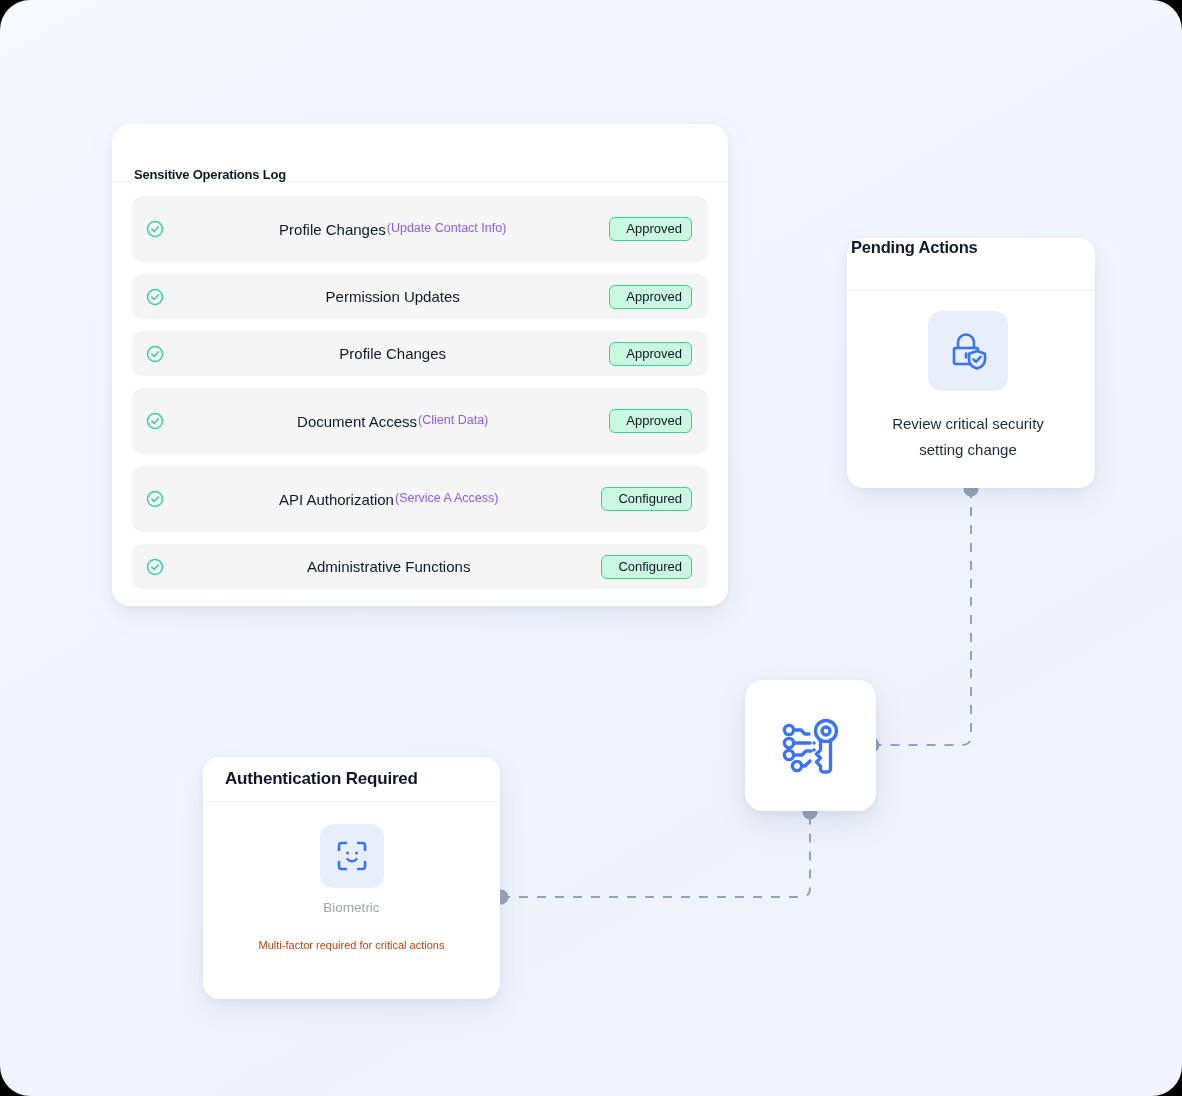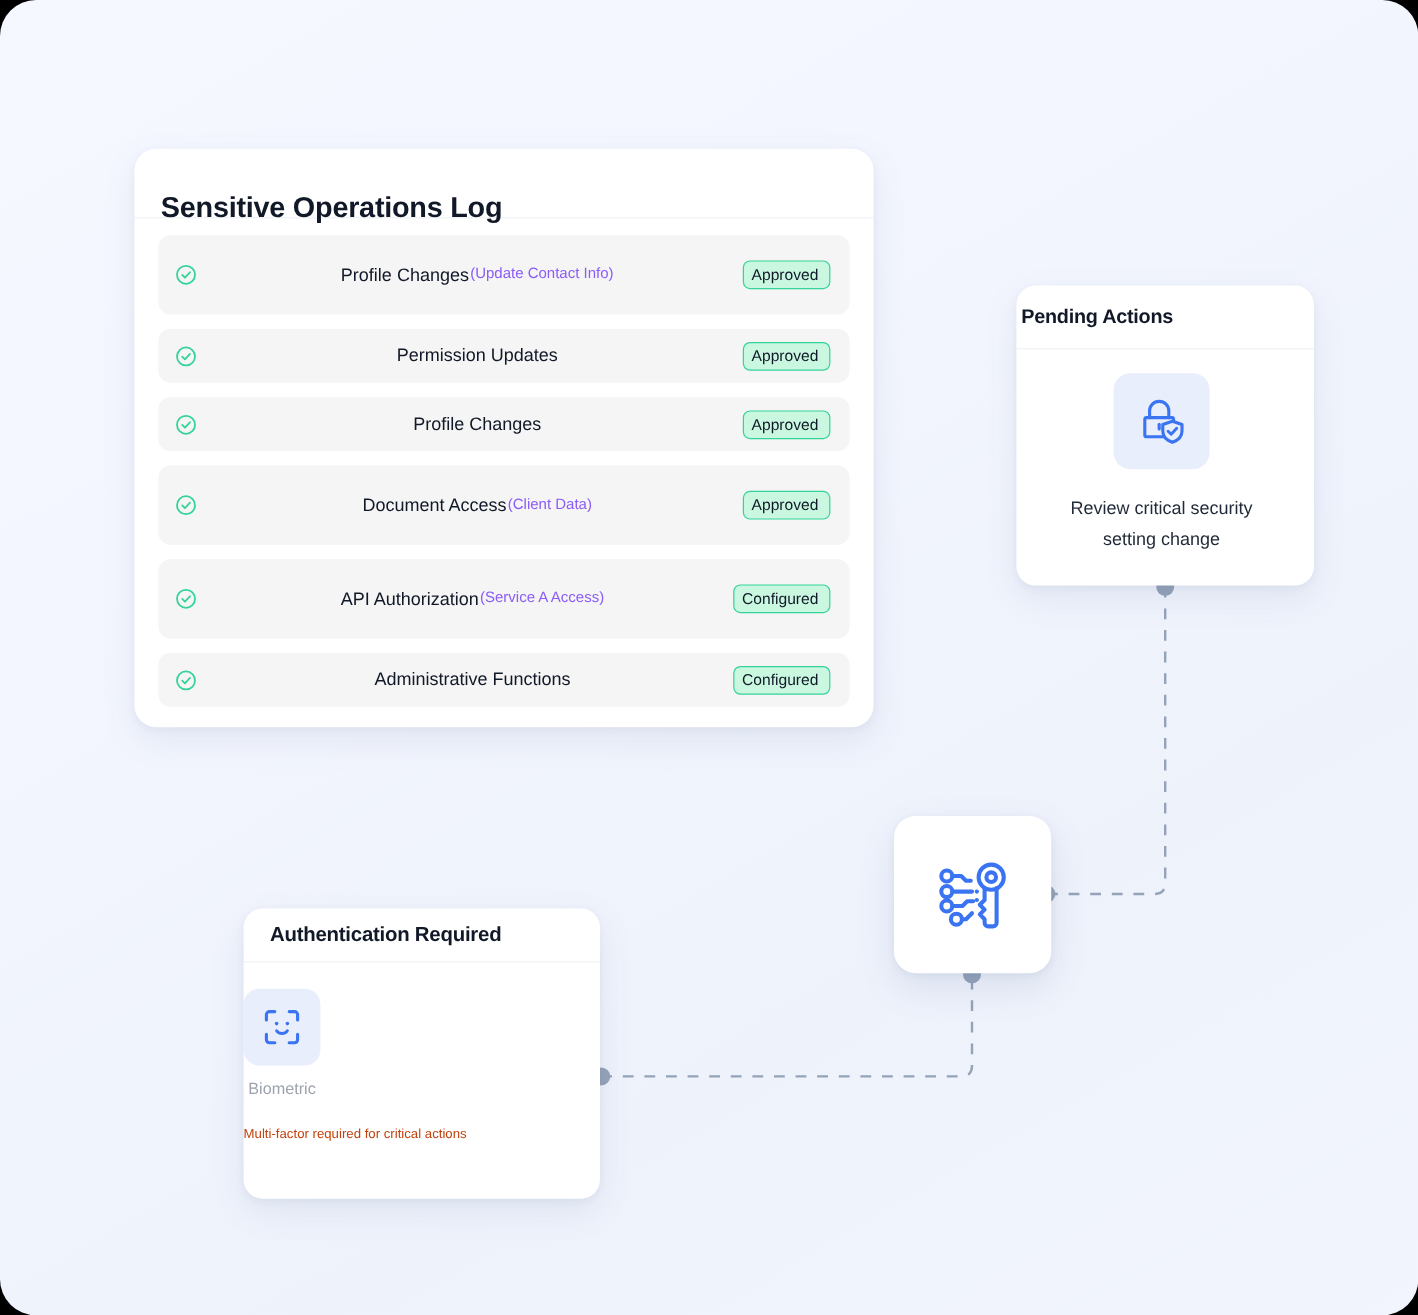--- a/index.html
+++ b/index.html
@@ -47,21 +47,21 @@
     width: 616px;
     height: 482px;
     border-radius: 18px;
   }
   #ops-card .card-header {
     height: 58px;
     padding: 0 22px;
     display: flex;
     align-items: center;
   }
-  #ops-card .card-title { font-size: 24px; margin-top: 43px; }
+  #ops-card .card-title { font-size: 13px; margin-top: 43px; }
 
   #ops-list {
     padding: 14px 20px 18px 20px;
     display: flex;
     flex-direction: column;
     gap: 12px;
     box-sizing: border-box;
   }
   .op-row {
     background: #f5f5f5;
@@ -97,37 +97,36 @@
     color: #8b5cf6;
     line-height: 16px;
   }
   .op-badge {
     flex: 0 0 auto;
     font-size: 13px;
     color: #111827;
     background: #c9f7e0;
     border: 1.3px solid #34d399;
     border-radius: 6px;
-    padding: 3px 9px 4px 6px;
+    padding: 3px 9px 4px 16px;
     line-height: 15px;
     white-space: nowrap;
   }
 
   
   #pending-card {
     left: 847px;
     top: 238px;
     width: 248px;
     height: 250px;
   }
   #pending-card .card-header {
     height: 53px;
     padding: 0 4px;
     display: flex;
-    align-items: center;
   }
   #pending-card .card-title { font-size: 16.5px; }
   #pending-body {
     padding: 20px 24px 0 18px;
     display: flex;
     flex-direction: column;
     align-items: center;
   }
   .icon-tile {
     background: #e8eefc;
@@ -157,21 +156,21 @@
     height: 45px;
     padding: 0 22px;
     display: flex;
     align-items: center;
   }
   #auth-card .card-title { font-size: 17px; }
   #auth-body {
     padding: 22px 0 0 0;
     display: flex;
     flex-direction: column;
-    align-items: flex-start;
+    align-items: center;
   }
   #auth-methods {
     display: flex;
     gap: 30px;
     justify-content: center;
   }
   .auth-method {
     display: flex;
     flex-direction: column;
     align-items: center;

